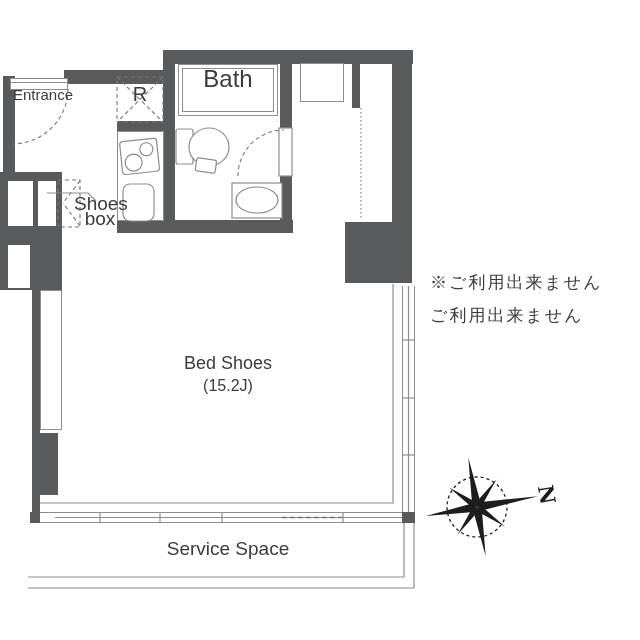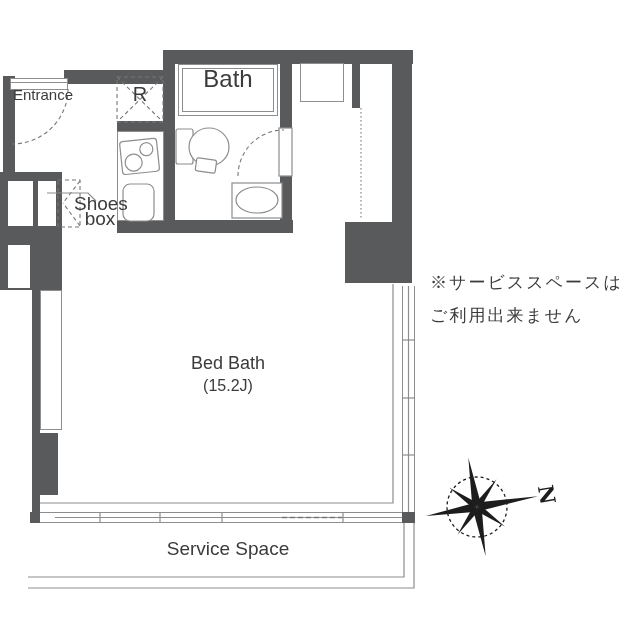--- a/index.html
+++ b/index.html
@@ -138,21 +138,21 @@
 
   <div class="txt" style="left:13px;top:86px;font-size:15px">Entrance</div>
   <div class="txt ctr" style="left:117px;top:83px;width:46px;font-size:20px">R</div>
   <div class="txt ctr" style="left:178px;top:67px;width:100px;font-size:24px;line-height:23px">
     <span style="display:block">Bath</span>
   </div>
   <div class="txt ctr" style="left:74px;top:196px;width:52px;font-size:19px;line-height:15px">
     <span style="display:block">Shoes</span>
     <span style="display:block">box</span>
   </div>
-  <div class="txt ctr" style="left:148px;top:353px;width:160px;font-size:18px">Bed Bath</div>
+  <div class="txt ctr" style="left:148px;top:353px;width:160px;font-size:18px">Bed Shoes</div>
   <div class="txt ctr" style="left:148px;top:377px;width:160px;font-size:16px">(15.2J)</div>
   <div class="txt ctr" style="left:118px;top:538px;width:220px;font-size:19px">Service Space</div>
   <div class="txt" style="left:430px;top:266px;font-size:17px;line-height:33px;letter-spacing:2px">
-    <span style="display:block">※サービススペースは</span>
+    <span style="display:block">※ご利用出来ません</span>
     <span style="display:block">ご利用出来ません</span>
   </div>
 
 </div>
 
 </body></html>

